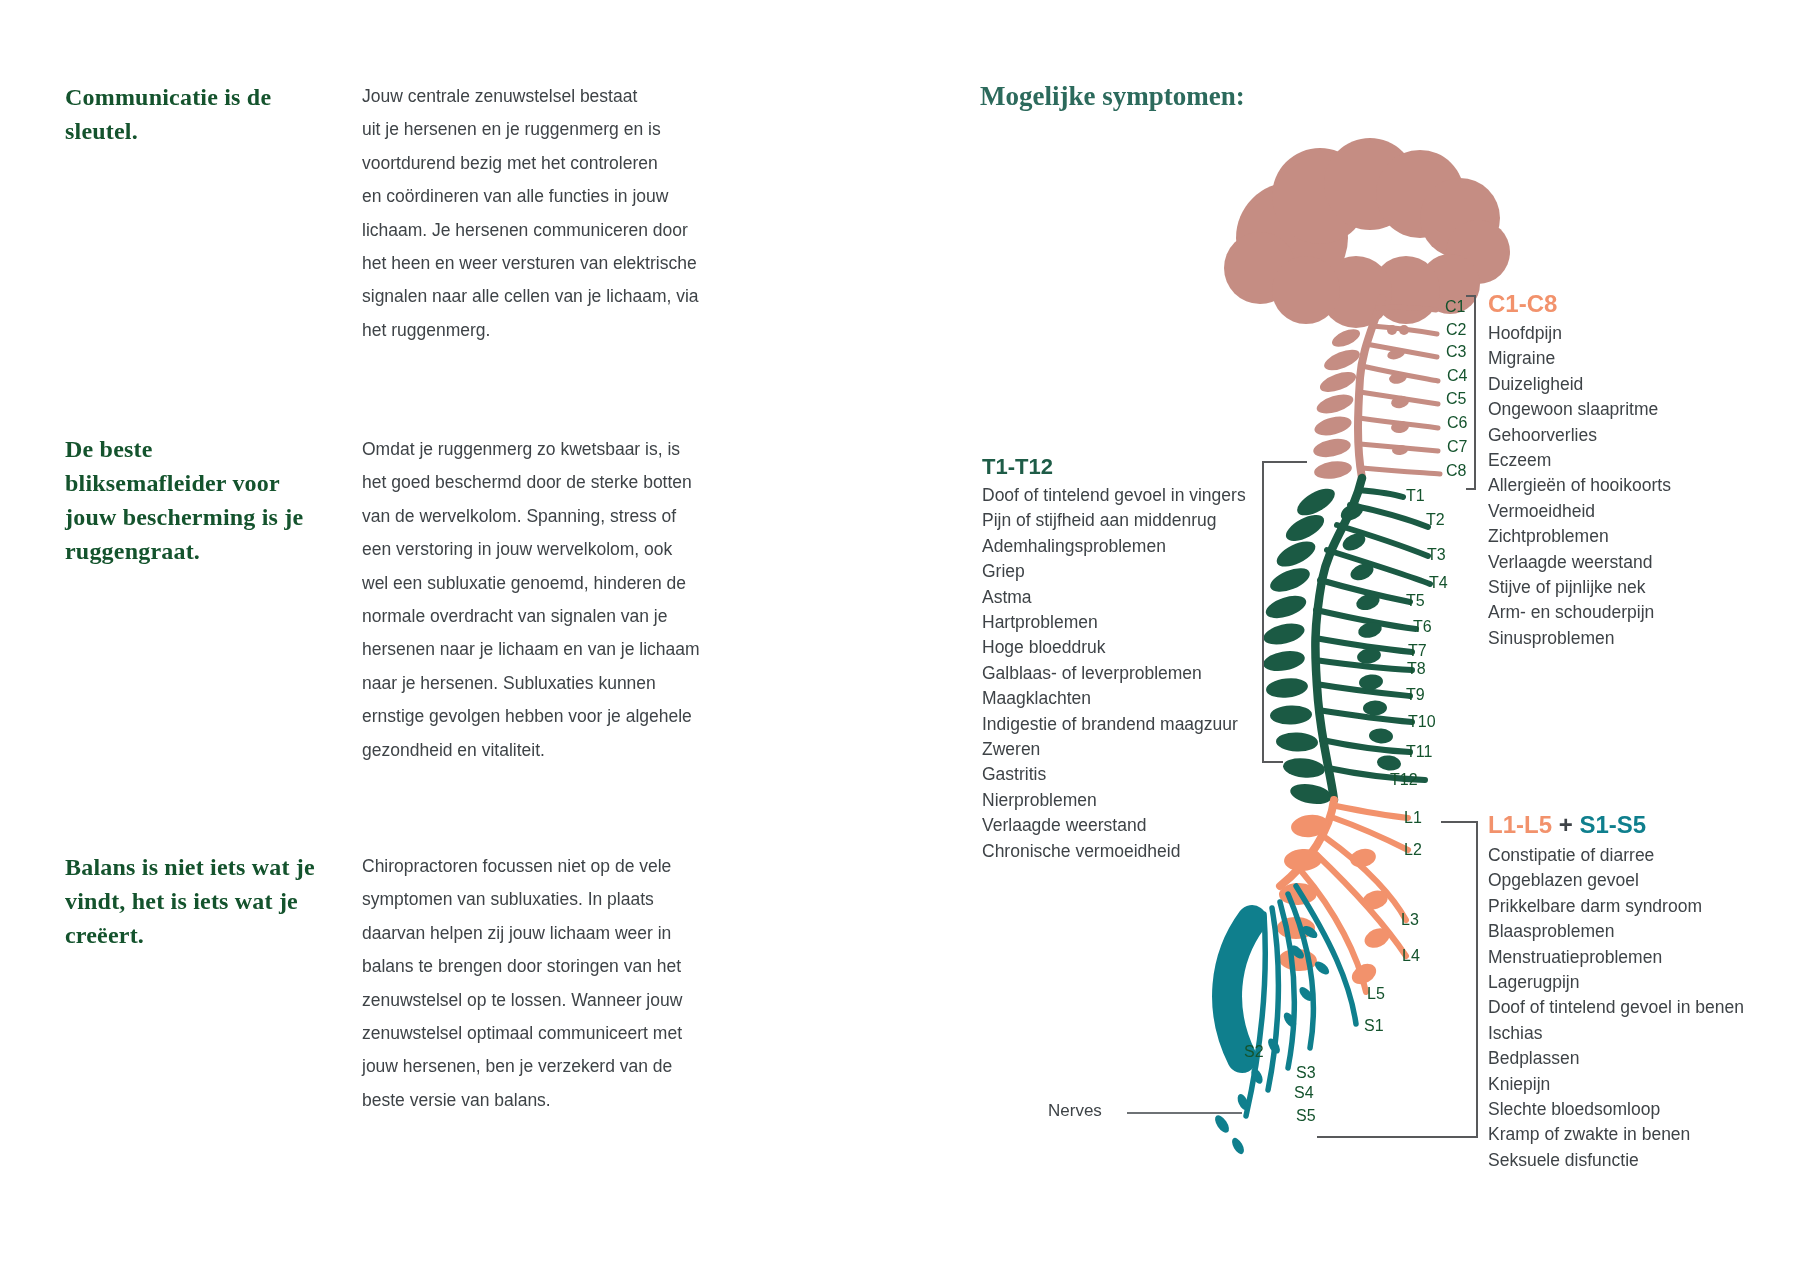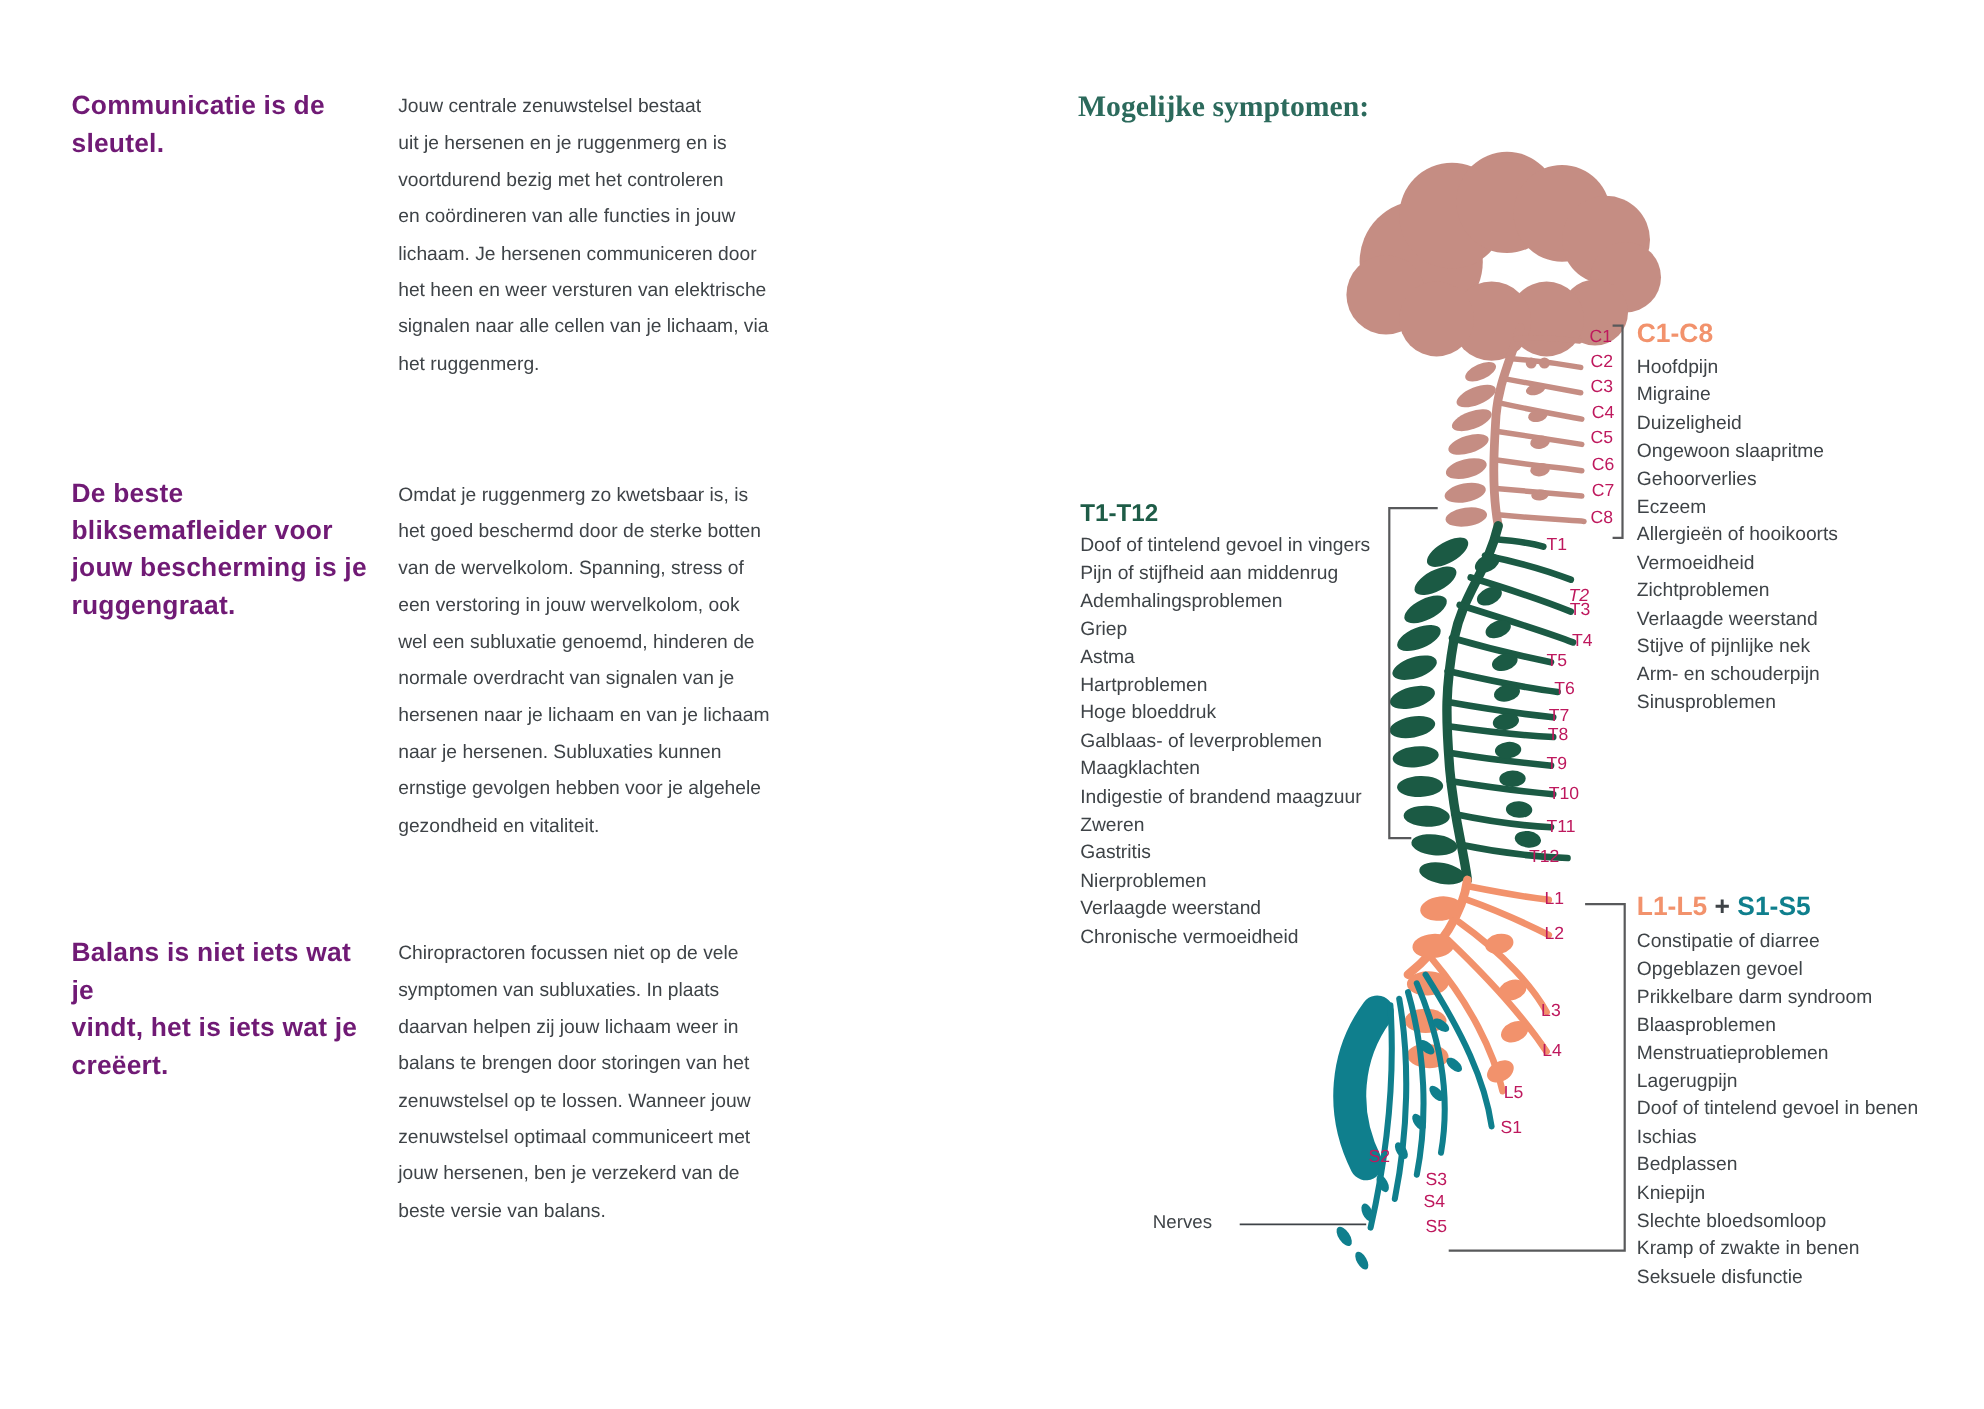--- a/index.html
+++ b/index.html
@@ -1,28 +1,28 @@
 <!DOCTYPE html>
 <html><head>
 <meta charset="utf-8">
 <style>
   html,body{margin:0;padding:0;background:#ffffff;}
   .page{position:relative;width:1804px;height:1281px;background:#ffffff;overflow:hidden;
         font-family:"Liberation Sans",sans-serif;}
-  .heading{position:absolute;font-family:Liberation Sans, sans-serif;color:#701a75;
+  .heading{position:absolute;font-family:Liberation Serif, serif;color:#14532d;
            font-size:24px;line-height:34px;font-weight:600;letter-spacing:.2px;}
   .body-text{position:absolute;color:#3e4347;font-size:17.5px;line-height:33.4px;}
   .page-title{position:absolute;left:980px;top:78px;font-family:"Liberation Serif",serif;
               color:#2c6a5c;font-size:27px;line-height:36px;font-weight:600;}
   .sym-col{position:absolute;color:#3e4347;font-size:17.5px;line-height:25.4px;}
   .sym-header{position:absolute;font-size:24px;line-height:30px;font-weight:700;}
   .hdr-c{color:#f2926c;}
   .hdr-t{position:absolute;color:#1e5c47;font-size:22px;line-height:30px;font-weight:700;}
   .hdr-l .l{color:#f2926c;} .hdr-l .plus{color:#3e4347;} .hdr-l .s{color:#0f7f8d;}
-  .seg-label{position:absolute;font-size:16px;line-height:19px;color:#be185d;}
+  .seg-label{position:absolute;font-size:16px;line-height:19px;color:#14532d;}
   .nerves-label{position:absolute;left:1048px;top:1101px;font-size:17px;color:#3e4347;}
   svg.spine{position:absolute;left:1040px;top:110px;width:500px;height:1090px;pointer-events:none;}
 </style>
 </head>
 <body>
 
 <div class="page">
 
   <div class="heading" style="left:65px;top:80px;width:280px">
       <div class="h-line">Communicatie is de</div>
@@ -213,21 +213,21 @@
   <div>
       <span class="seg-label" style="left: 1445px; top: 297px;">C1</span>
       <span class="seg-label" style="left: 1446px; top: 320px;">C2</span>
       <span class="seg-label" style="left: 1446px; top: 342px;">C3</span>
       <span class="seg-label" style="left: 1447px; top: 366px;">C4</span>
       <span class="seg-label" style="left: 1446px; top: 389px;">C5</span>
       <span class="seg-label" style="left: 1447px; top: 413px;">C6</span>
       <span class="seg-label" style="left: 1447px; top: 437px;">C7</span>
       <span class="seg-label" style="left: 1446px; top: 461px;">C8</span>
       <span class="seg-label" style="left: 1406px; top: 486px;">T1</span>
-      <span class="seg-label" style="left: 1426px; top: 532px; font-style: italic;">T2</span>
+      <span class="seg-label" style="left: 1426px; top: 510px;">T2</span>
       <span class="seg-label" style="left: 1427px; top: 545px;">T3</span>
       <span class="seg-label" style="left: 1429px; top: 573px;">T4</span>
       <span class="seg-label" style="left: 1406px; top: 591px;">T5</span>
       <span class="seg-label" style="left: 1413px; top: 617px;">T6</span>
       <span class="seg-label" style="left: 1408px; top: 641px;">T7</span>
       <span class="seg-label" style="left: 1407px; top: 659px;">T8</span>
       <span class="seg-label" style="left: 1406px; top: 685px;">T9</span>
       <span class="seg-label" style="left: 1408px; top: 712px;">T10</span>
       <span class="seg-label" style="left: 1406px; top: 742px;">T11</span>
       <span class="seg-label" style="left: 1390px; top: 770px;">T12</span>

